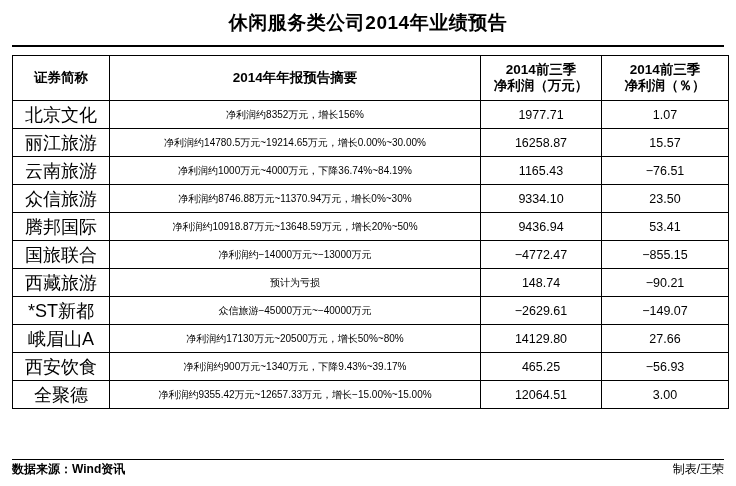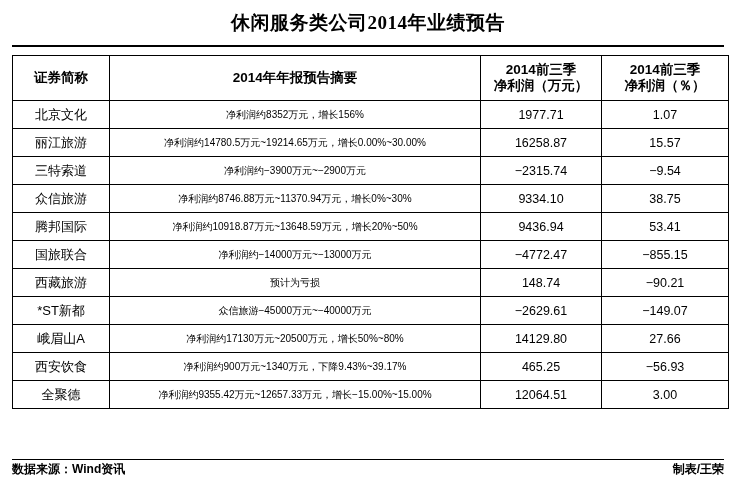--- a/index.html
+++ b/index.html
@@ -21,21 +21,20 @@
     box-sizing: border-box;
     padding: 0 12px;
   }
   .title {
     text-align: center;
     font-size: 19px;
     font-weight: bold;
     letter-spacing: 0.5px;
     padding: 10px 0 9px 0;
     color: #000;
-    font-family: Liberation Serif, serif;
   }
   .title-rule {
     height: 2px;
     background: #000;
     margin: 0 0 8px 0;
   }
   table.main {
     width: 712px;
     border-collapse: collapse;
     table-layout: fixed;
@@ -57,21 +56,21 @@
   }
   th.col-name { width: 96px; }
   th.col-summary { width: 370px; }
   th.col-profit { width: 120px; }
   th.col-growth { width: 126px; }
   .hdr-two-line {
     display: block;
     line-height: 16px;
   }
   td.name {
-    font-size: 13px;
+    font-size: 18px;
     text-align: center;
   }
   td.summary {
     font-size: 10px;
     text-align: center;
   }
   td.num {
     font-size: 12.5px;
     text-align: center;
   }
@@ -87,21 +86,21 @@
   }
   .footer-rule {
     position: absolute;
     left: 12px;
     right: 12px;
     bottom: 26px;
     height: 1px;
     background: #000;
   }
   .src { font-weight: bold; }
-  .credit { font-weight: bold; }
+  .credit { font-weight: normal; }
 </style>
 </head>
 <body>
 
 <div class="page">
 
   <div class="title">休闲服务类公司2014年业绩预告</div>
   <div class="title-rule"></div>
 
   <table class="main">
@@ -126,30 +125,30 @@
         <td class="num">1977.71</td>
         <td class="num">1.07</td>
       </tr>
       <tr>
         <td class="name">丽江旅游</td>
         <td class="summary">净利润约14780.5万元~19214.65万元，增长0.00%~30.00%</td>
         <td class="num">16258.87</td>
         <td class="num">15.57</td>
       </tr>
       <tr>
-        <td class="name">三特索道</td>
-        <td class="summary">净利润约−3900万元~−2900万元</td>
-        <td class="num">−2315.74</td>
-        <td class="num">−9.54</td>
+        <td class="name">云南旅游</td>
+        <td class="summary">净利润约1000万元~4000万元，下降36.74%~84.19%</td>
+        <td class="num">1165.43</td>
+        <td class="num">−76.51</td>
       </tr>
       <tr>
         <td class="name">众信旅游</td>
         <td class="summary">净利润约8746.88万元~11370.94万元，增长0%~30%</td>
         <td class="num">9334.10</td>
-        <td class="num">38.75</td>
+        <td class="num">23.50</td>
       </tr>
       <tr>
         <td class="name">腾邦国际</td>
         <td class="summary">净利润约10918.87万元~13648.59万元，增长20%~50%</td>
         <td class="num">9436.94</td>
         <td class="num">53.41</td>
       </tr>
       <tr>
         <td class="name">国旅联合</td>
         <td class="summary">净利润约−14000万元~−13000万元</td>

